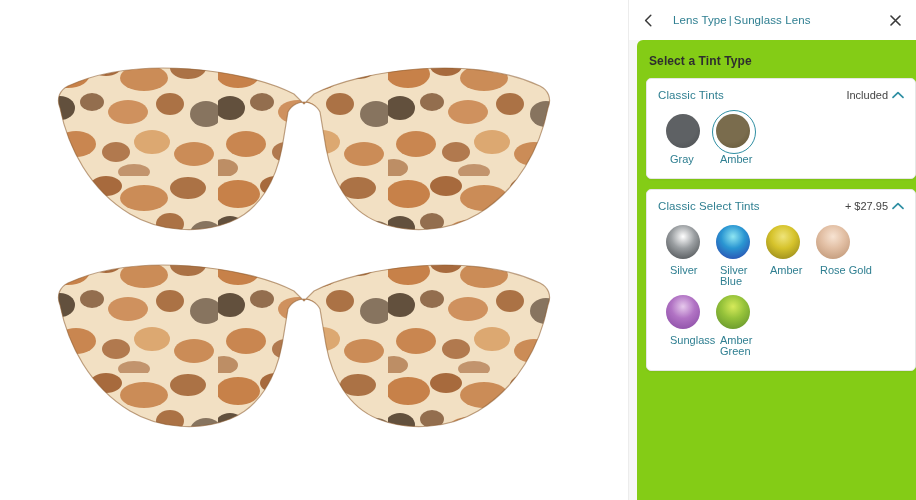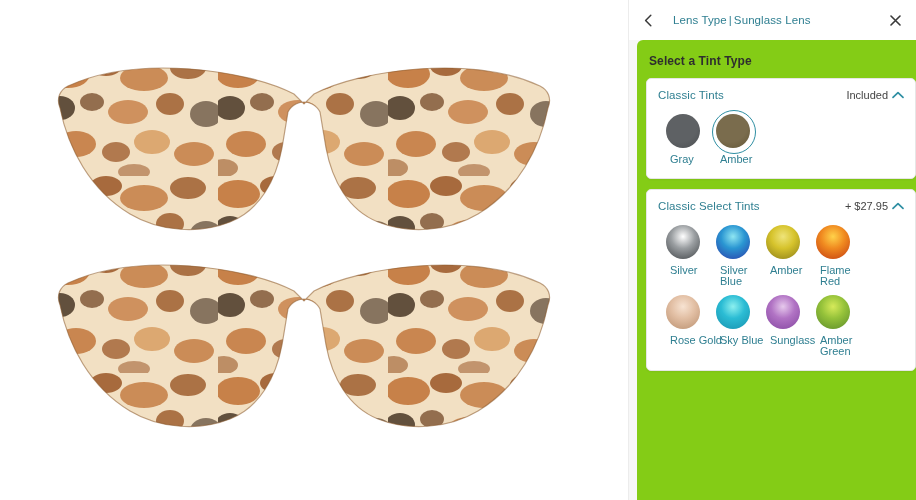--- a/index.html
+++ b/index.html
@@ -373,35 +373,23 @@
                 <div class="swatch-label">Silver Blue</div>
               </div>
               <div class="swatch">
                 <div class="dot-wrap">
                   <div class="dot" style="background: radial-gradient(circle at 50% 34%, rgb(239, 228, 122) 0%, rgb(214, 195, 44) 42%, rgb(138, 124, 24) 100%);"></div>
                 </div>
                 <div class="swatch-label">Amber</div>
               </div>
               <div class="swatch">
                 <div class="dot-wrap">
-                  <div class="dot" style="background: radial-gradient(circle at 50% 34%, rgb(255, 210, 74) 0%, rgb(240, 138, 32) 42%, rgb(194, 58, 16) 100%);"></div>
-                </div>
-                <div class="swatch-label">Flame Red</div>
-              </div>
-              <div class="swatch">
-                <div class="dot-wrap">
                   <div class="dot" style="background: radial-gradient(circle at 50% 34%, rgb(247, 227, 210) 0%, rgb(226, 191, 164) 42%, rgb(185, 143, 110) 100%);"></div>
                 </div>
                 <div class="swatch-label">Rose Gold</div>
-              </div>
-              <div class="swatch">
-                <div class="dot-wrap">
-                  <div class="dot" style="background: radial-gradient(circle at 50% 34%, rgb(141, 240, 239) 0%, rgb(43, 188, 212) 42%, rgb(23, 144, 173) 100%);"></div>
-                </div>
-                <div class="swatch-label">Sky Blue</div>
               </div>
               <div class="swatch">
                 <div class="dot-wrap">
                   <div class="dot" style="background: radial-gradient(circle at 50% 34%, rgb(230, 201, 236) 0%, rgb(177, 115, 196) 42%, rgb(132, 70, 160) 100%);"></div>
                 </div>
                 <div class="swatch-label">Sunglass</div>
               </div>
               <div class="swatch">
                 <div class="dot-wrap">
                   <div class="dot" style="background: radial-gradient(circle at 50% 34%, rgb(214, 234, 90) 0%, rgb(149, 194, 58) 42%, rgb(90, 138, 42) 100%);"></div>

